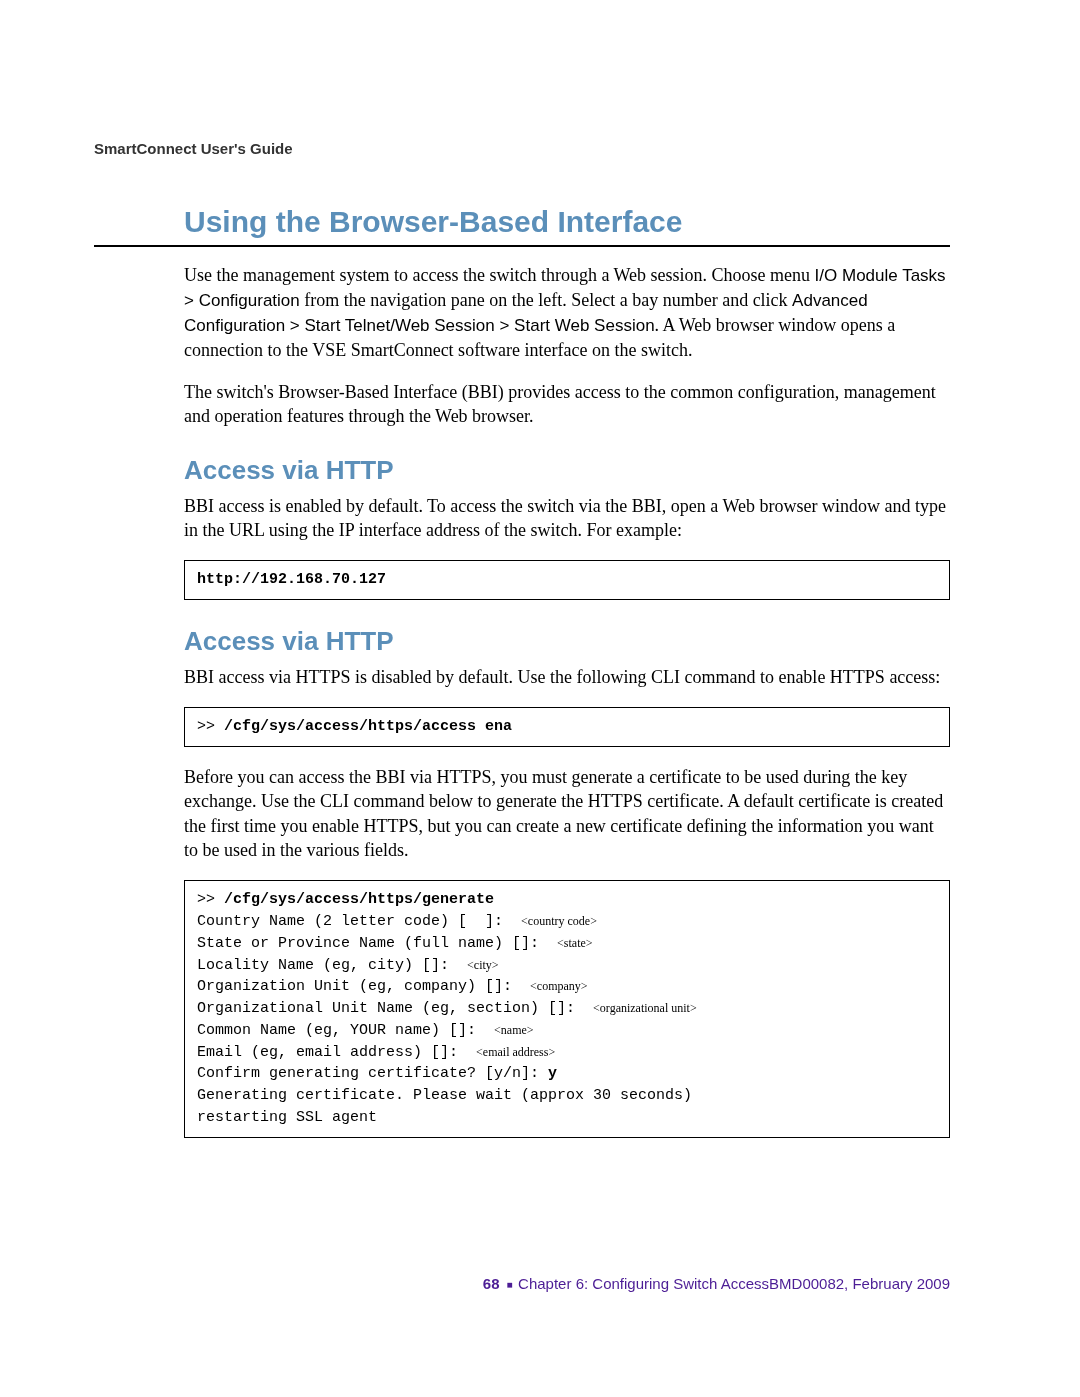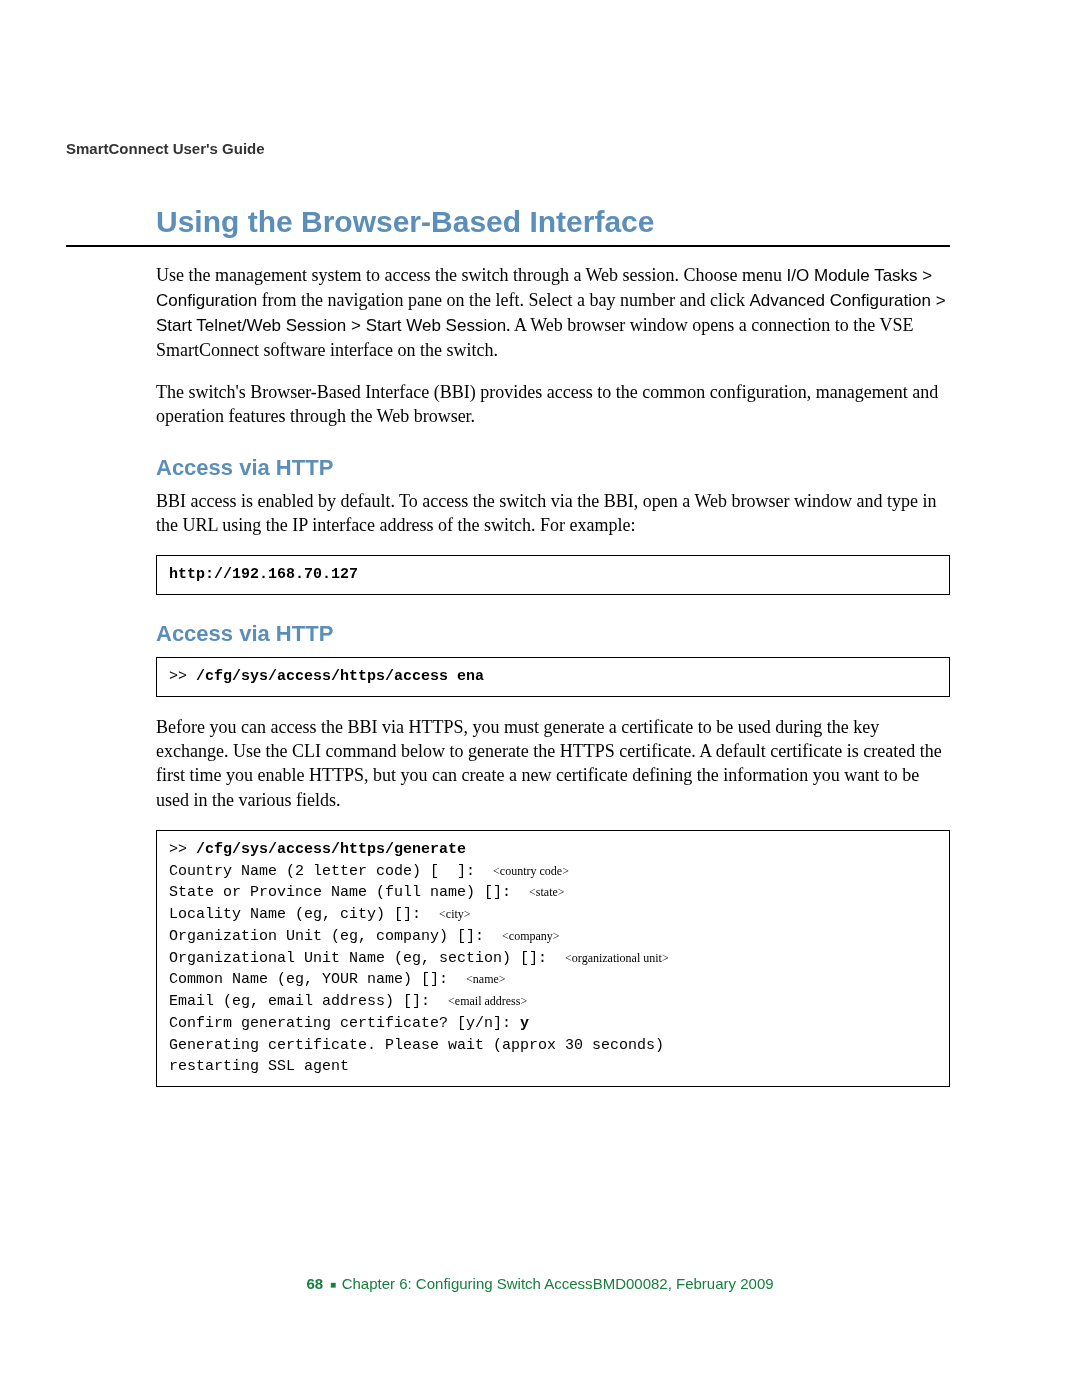--- a/index.html
+++ b/index.html
@@ -6,21 +6,21 @@
     margin: 0;
     padding: 0;
     background: #fff;
     font-family: "Times New Roman", Times, serif;
     color: #000;
     width: 1080px;
     height: 1397px;
     position: relative;
   }
   .page {
-    padding: 140px 130px 0 66px;
+    padding: 140px 130px 0 94px;
     box-sizing: border-box;
   }
   .doc-title {
     font-family: Arial, Helvetica, sans-serif;
     font-weight: bold;
     font-size: 15px;
     color: #333;
     margin-bottom: 48px;
   }
   .section-title {
@@ -44,21 +44,21 @@
     line-height: 1.35;
     margin: 8px 0 18px 0;
   }
   .sans {
     font-family: Arial, Helvetica, sans-serif;
     font-size: 17px;
   }
   .subheading {
     font-family: Arial, Helvetica, sans-serif;
     font-weight: bold;
-    font-size: 22px;
+    font-size: 26px;
     color: #5b8fb9;
     margin: 26px 0 6px 0;
   }
   .code-box {
     border: 1px solid #000;
     padding: 8px 12px;
     font-family: "Courier New", Courier, monospace;
     font-size: 15px;
     line-height: 1.45;
     margin: 10px 0 18px 0;
@@ -72,24 +72,24 @@
     font-family: "Times New Roman", Times, serif;
     font-size: 12px;
     text-align: center;
   }
   .footer {
     position: absolute;
     left: 130px;
     right: 130px;
     bottom: 105px;
     display: flex;
-    justify-content: center;
+    justify-content: flex-end;
     font-family: Arial, Helvetica, sans-serif;
     font-size: 15px;
-    color: #15803d;
+    color: #4c1d95;
   }
   .footer .left .pgnum {
     font-weight: bold;
   }
   .footer .sq {
     font-size: 10px;
     vertical-align: 1px;
   }
 </style>
 </head>
@@ -109,20 +109,21 @@
     </p>
 
     <p class="body-text">The switch's Browser-Based Interface (BBI) provides access to the common configuration, management and operation features through the Web browser.</p>
 
     <div class="subheading">Access via HTTP</div>
     <p class="body-text">BBI access is enabled by default. To access the switch via the BBI, open a Web browser window and type in the URL using the IP interface address of the switch. For example:</p>
 
     <div class="code-box"><span class="bold">http://192.168.70.127</span></div>
 
     <div class="subheading">Access via HTTP</div>
+    <p class="body-text">BBI access via HTTPS is disabled by default. Use the following CLI command to enable HTTPS access:</p>
 
     <div class="code-box"><span>&gt;&gt; </span><span class="bold">/cfg/sys/access/https/access ena</span></div>
 
     <p class="body-text">Before you can access the BBI via HTTPS, you must generate a certificate to be used during the key exchange. Use the CLI command below to generate the HTTPS certificate. A default certificate is created the first time you enable HTTPS, but you can create a new certificate defining the information you want to be used in the various fields.</p>
 
     <div class="code-box"><span>&gt;&gt; </span><span class="bold">/cfg/sys/access/https/generate</span>
 <span>Country Name (2 letter code) [  ]:  </span><span class="ital">&lt;country code&gt;</span>
 <span>State or Province Name (full name) []:  </span><span class="ital">&lt;state&gt;</span>
 <span>Locality Name (eg, city) []:  </span><span class="ital">&lt;city&gt;</span>
 <span>Organization Unit (eg, company) []:  </span><span class="ital">&lt;company&gt;</span>

